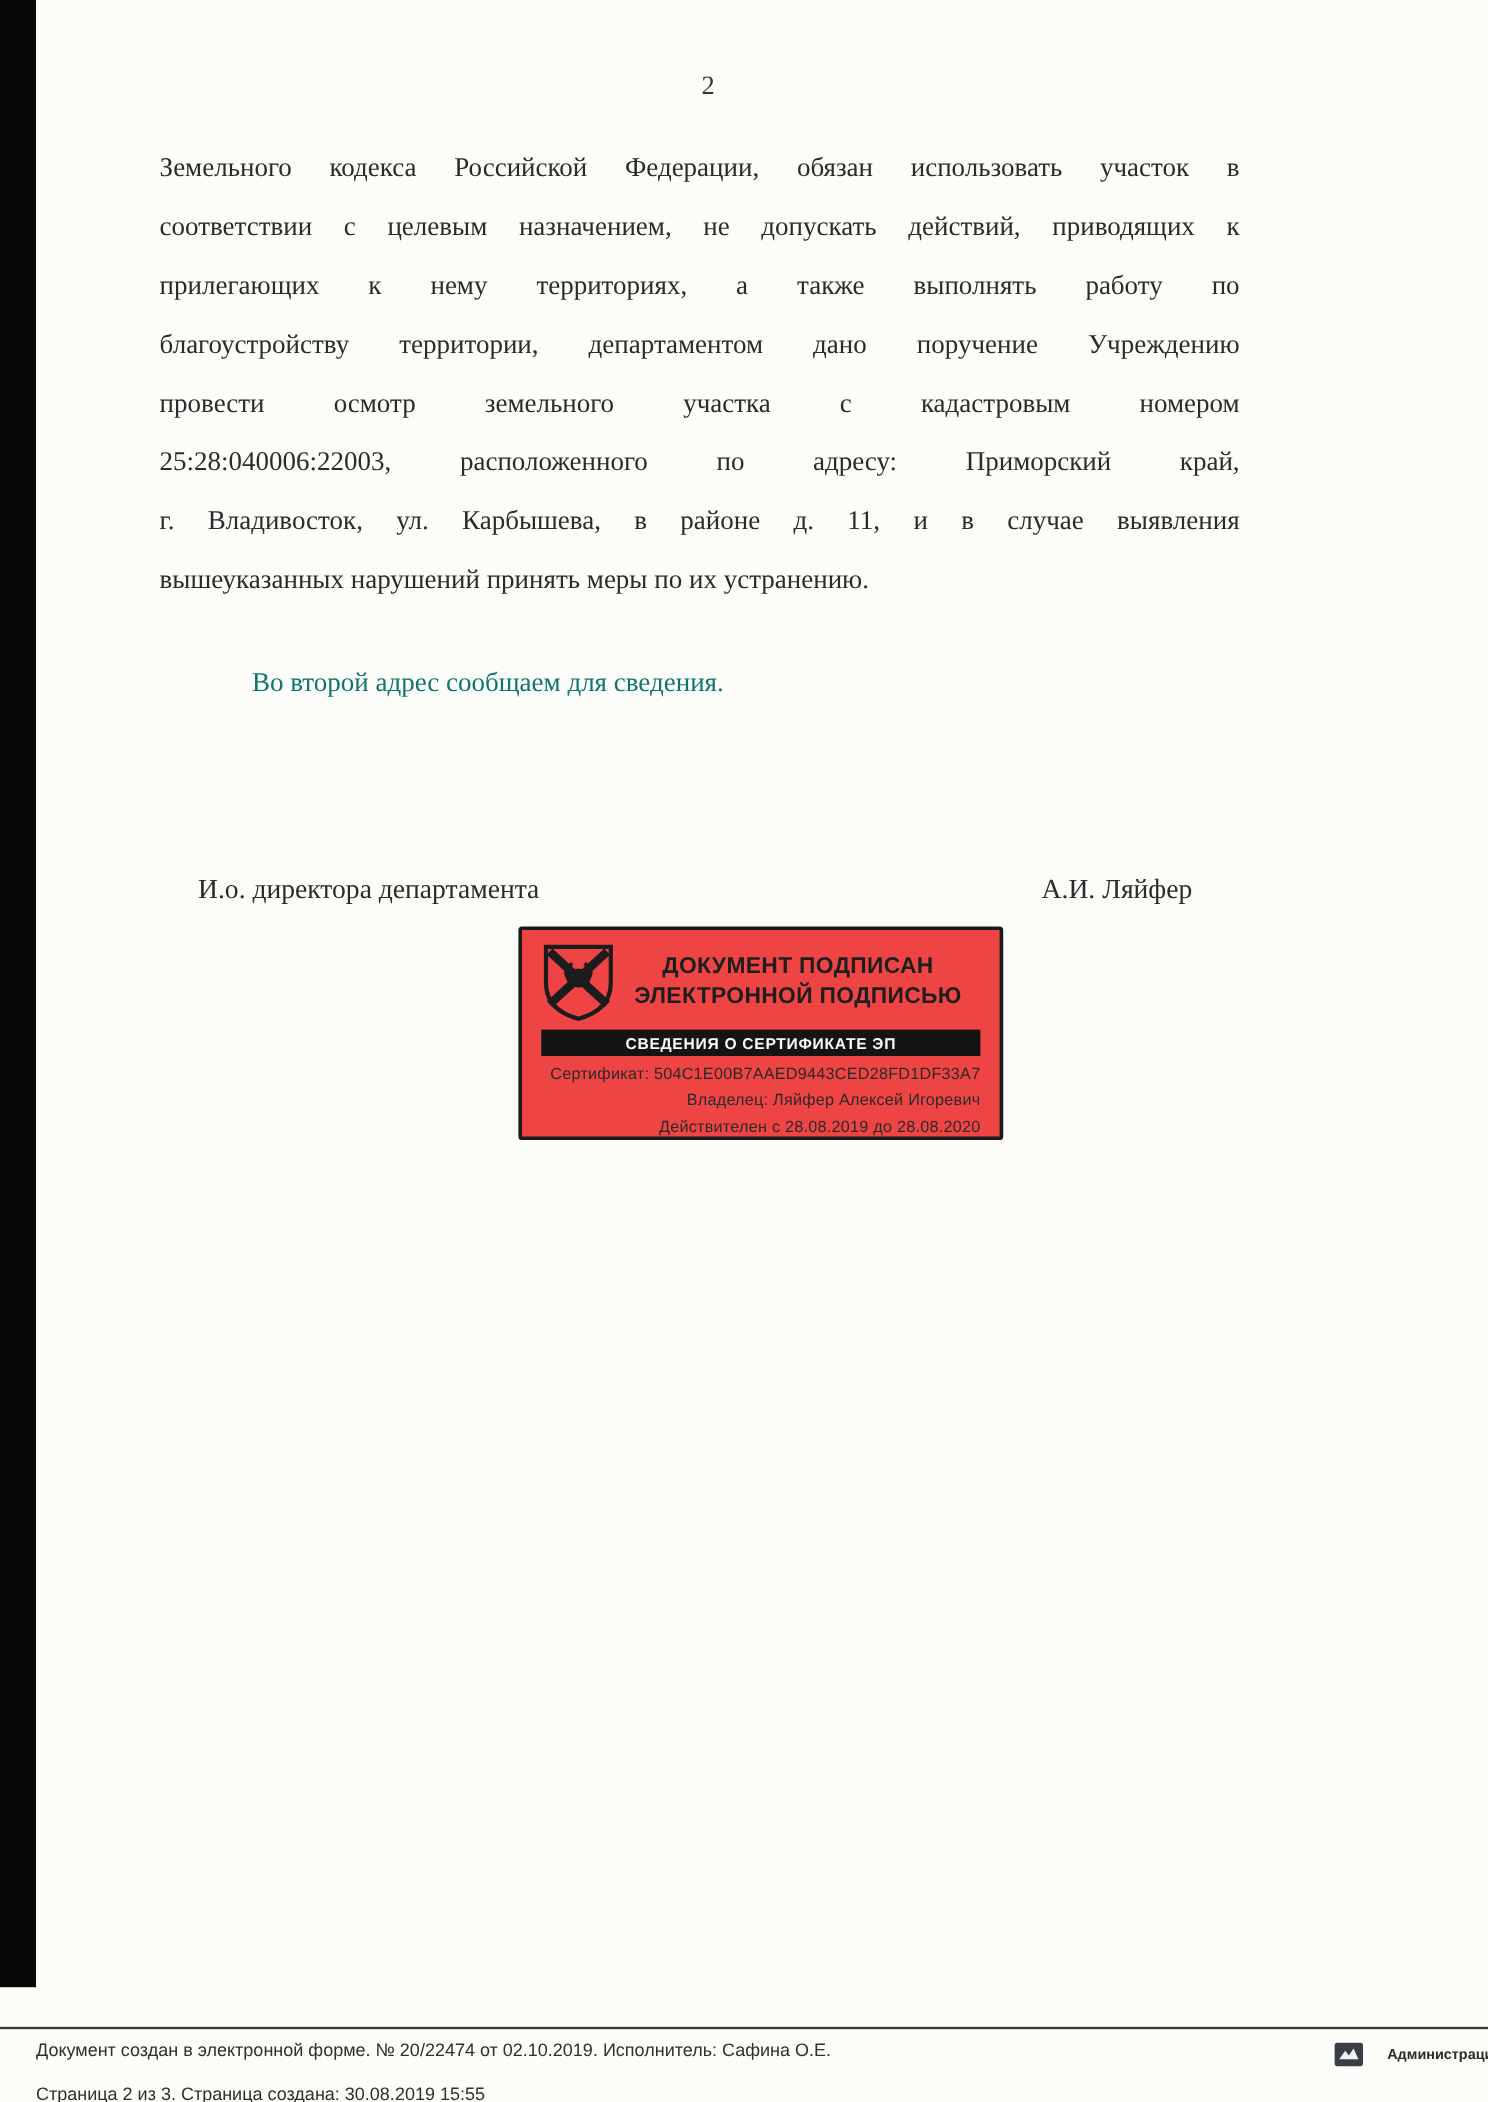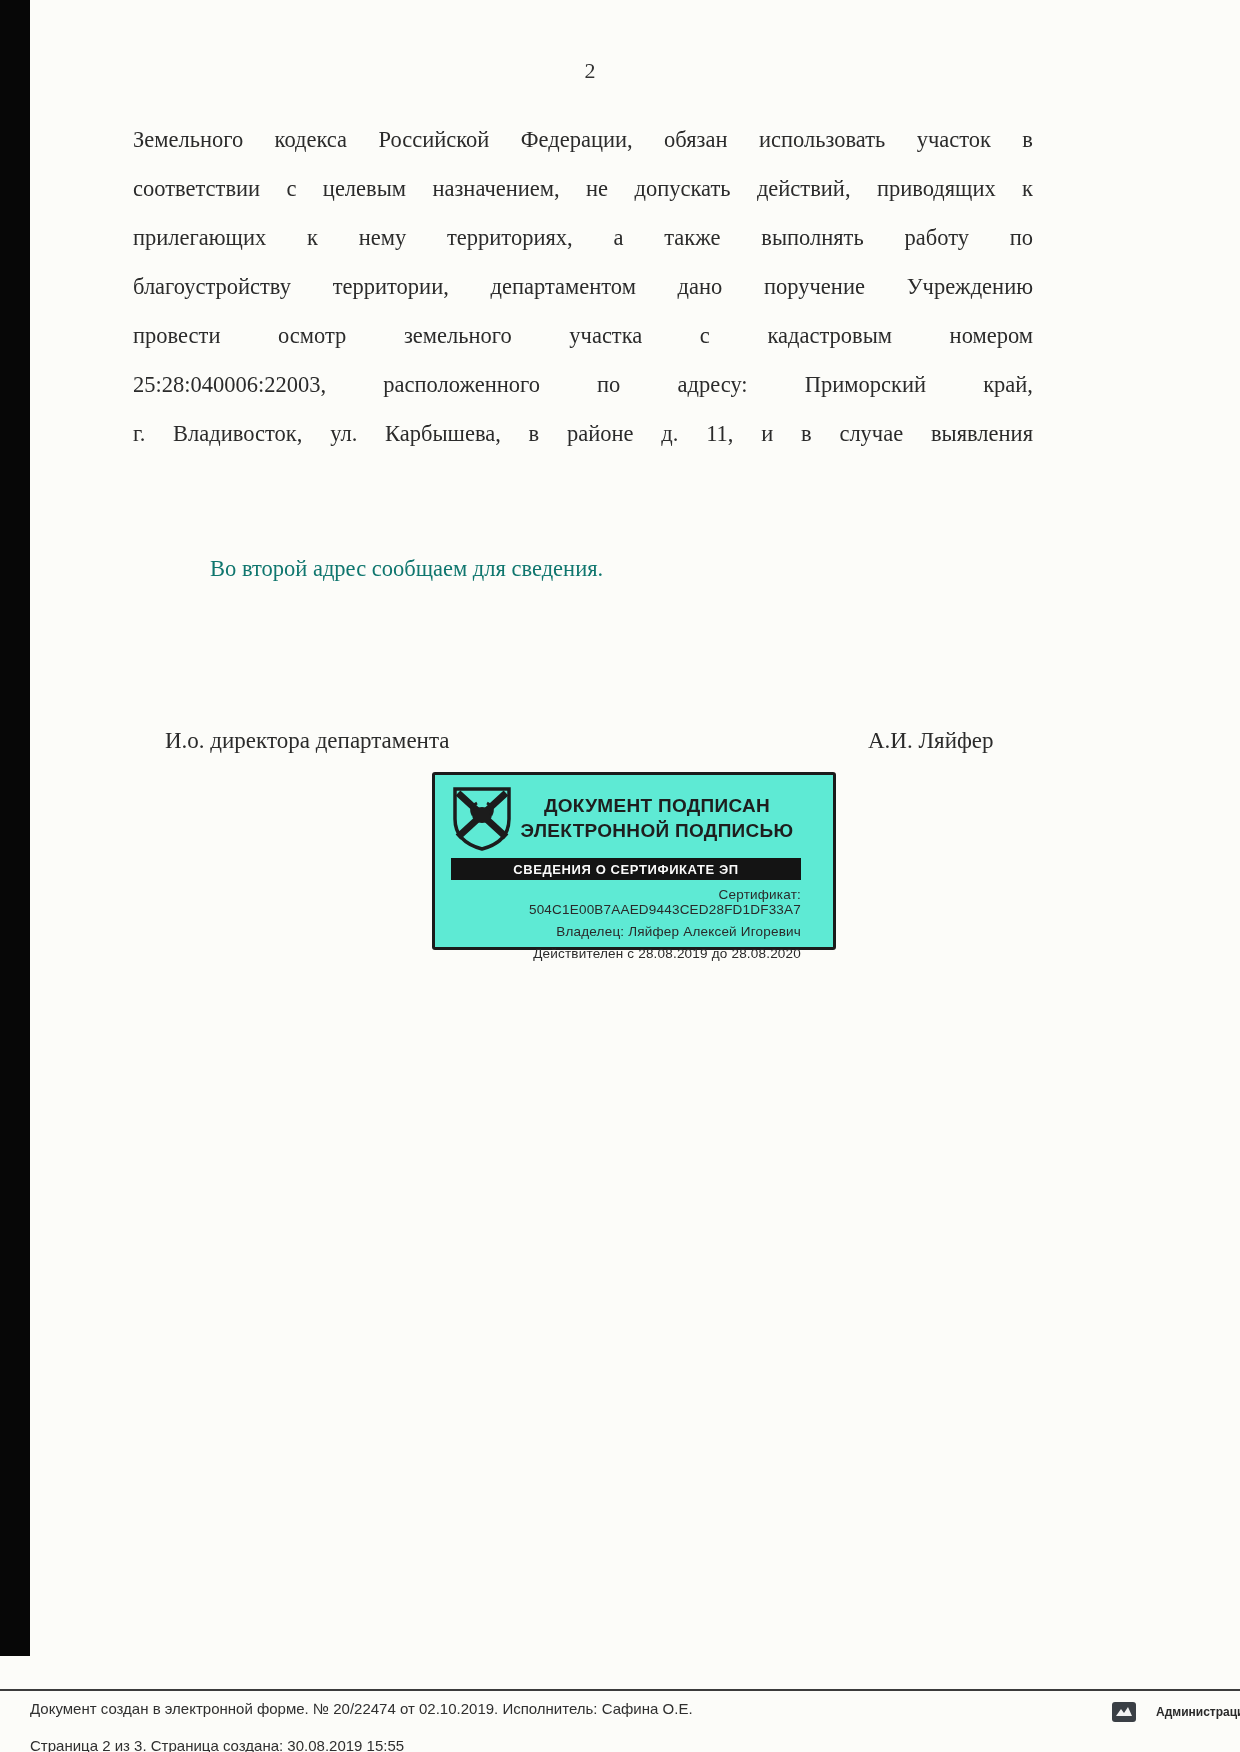--- a/index.html
+++ b/index.html
@@ -39,23 +39,23 @@
     position:absolute;top:728px;left:133px;
     font-size:23px;color:#2b2b2b;margin-left:32px;
   }
   .sig-name{
     position:absolute;top:728px;left:868px;
     font-size:23px;color:#2b2b2b;
   }
   .stamp{
     position:absolute;top:772px;left:432px;width:404px;height:178px;
     border:3px solid #1b1b1b;border-radius:3px;
-    background:#5eead4;
+    background:#ef4444;
     box-sizing:border-box;
-    padding:10px 32px 0 16px;
+    padding:10px 16px 0 16px;
     font-family:"Liberation Sans", sans-serif;
   }
   .stamp-header{display:flex;align-items:center;}
   .crest{width:62px;height:66px;flex:0 0 62px;}
   .stamp-title{
     flex:1;text-align:center;
     font-size:19px;font-weight:bold;color:#1e1e1e;
     line-height:25px;letter-spacing:0.3px;
   }
   .stamp-bar{
@@ -105,20 +105,21 @@
   <div class="page-number">2</div>
 
   <div class="body-text">
     <div class="body-line">Земельного кодекса Российской Федерации, обязан использовать участок в</div>
     <div class="body-line">соответствии с целевым назначением, не допускать действий, приводящих к</div>
     <div class="body-line">прилегающих к нему территориях, а также выполнять работу по</div>
     <div class="body-line">благоустройству территории, департаментом дано поручение Учреждению</div>
     <div class="body-line">провести осмотр земельного участка с кадастровым номером</div>
     <div class="body-line">25:28:040006:22003, расположенного по адресу: Приморский край,</div>
     <div class="body-line">г. Владивосток, ул. Карбышева, в районе д. 11, и в случае выявления</div>
+    <div class="body-line last">вышеуказанных нарушений принять меры по их устранению.</div>
   </div>
 
   <div class="para2">Во второй адрес сообщаем для сведения.</div>
 
   <div class="sig-position">И.о. директора департамента</div>
   <div class="sig-name">А.И. Ляйфер</div>
 
   <div class="stamp">
     <div class="stamp-header">
       <span class="crest">

